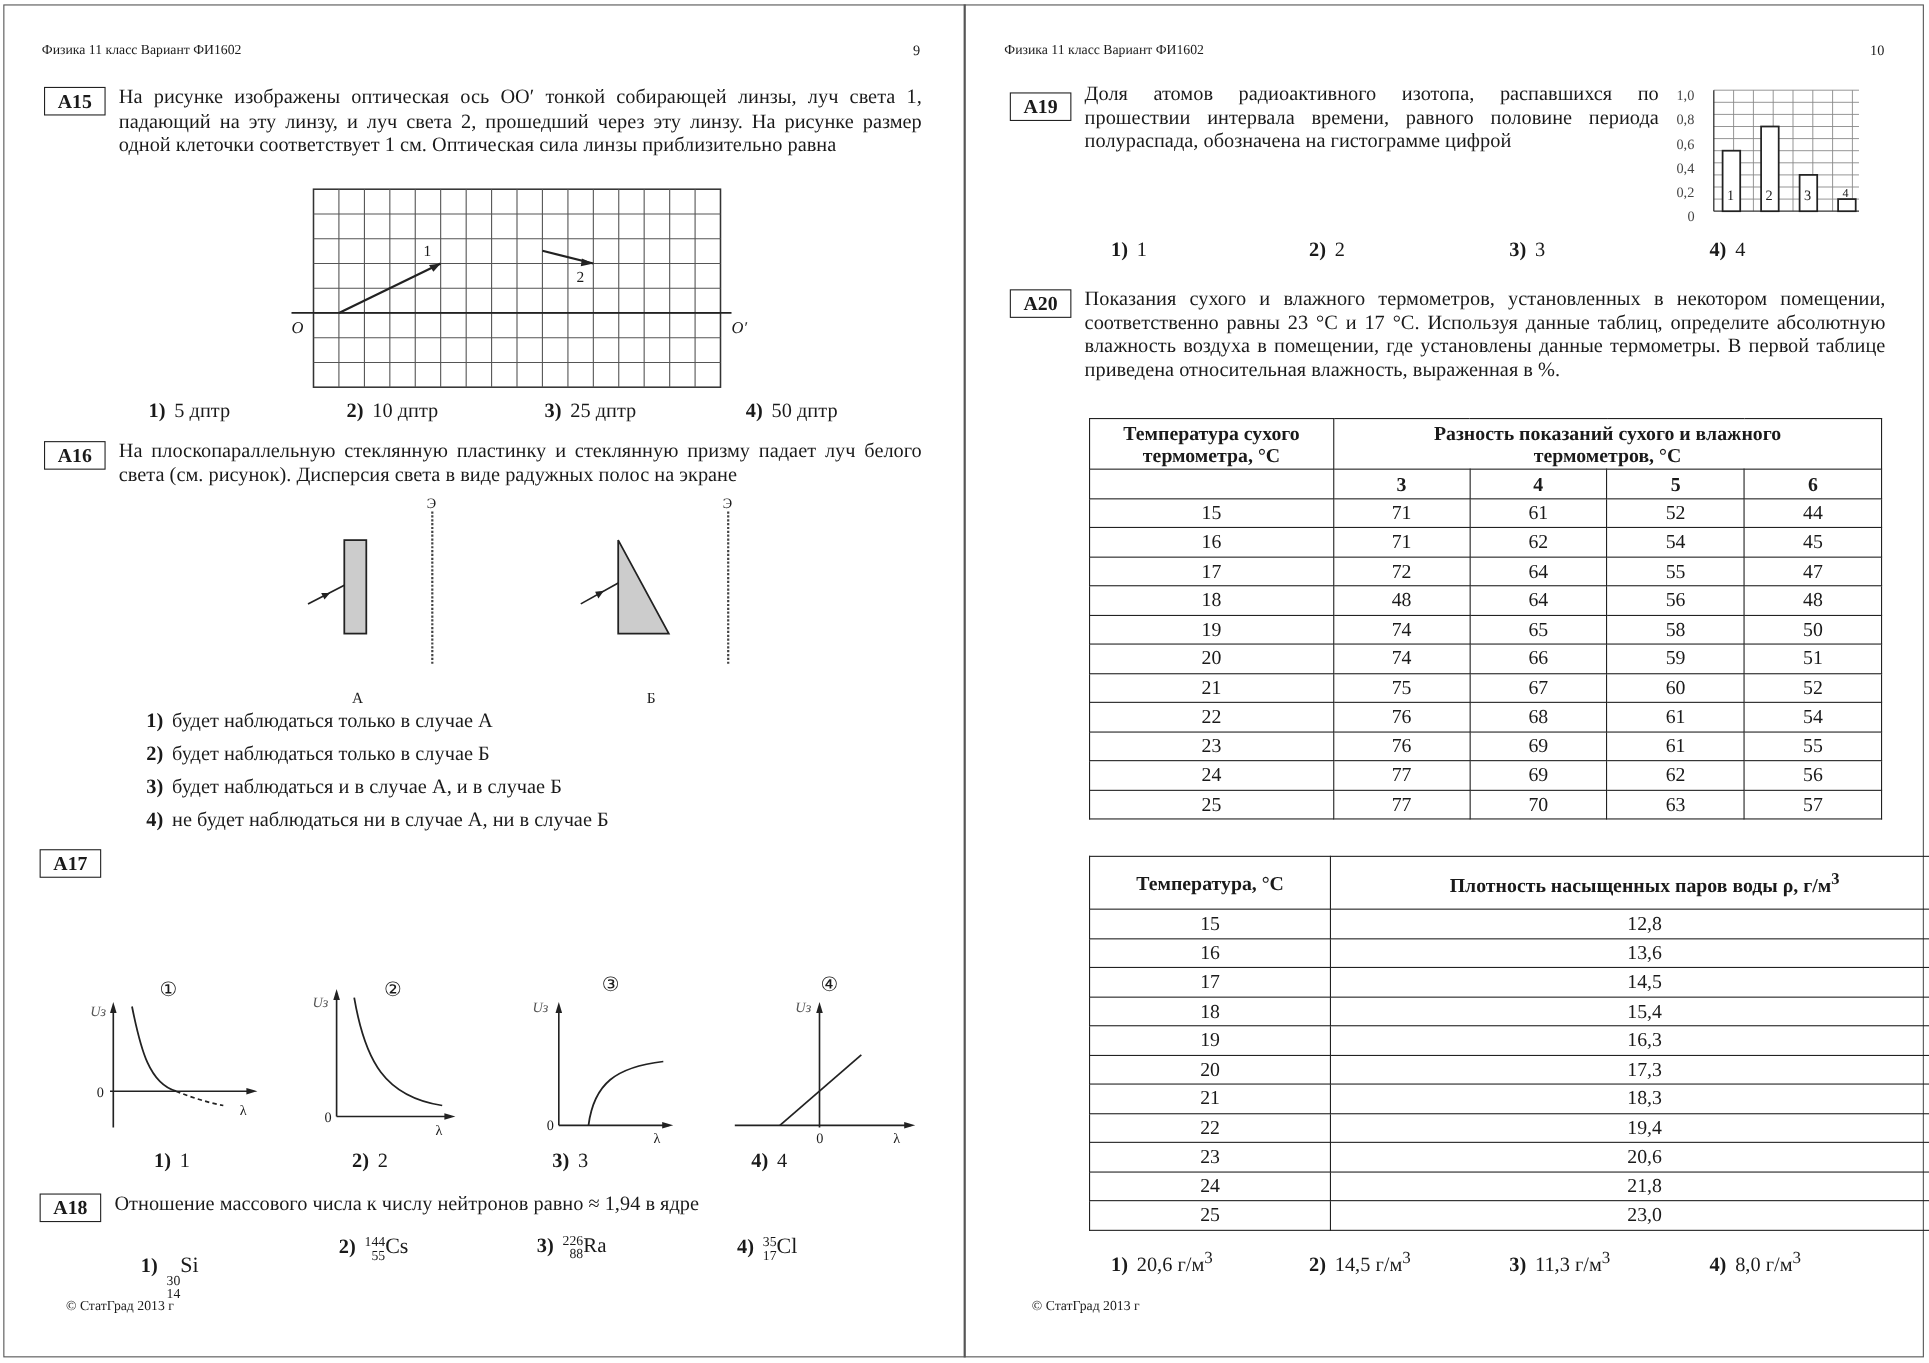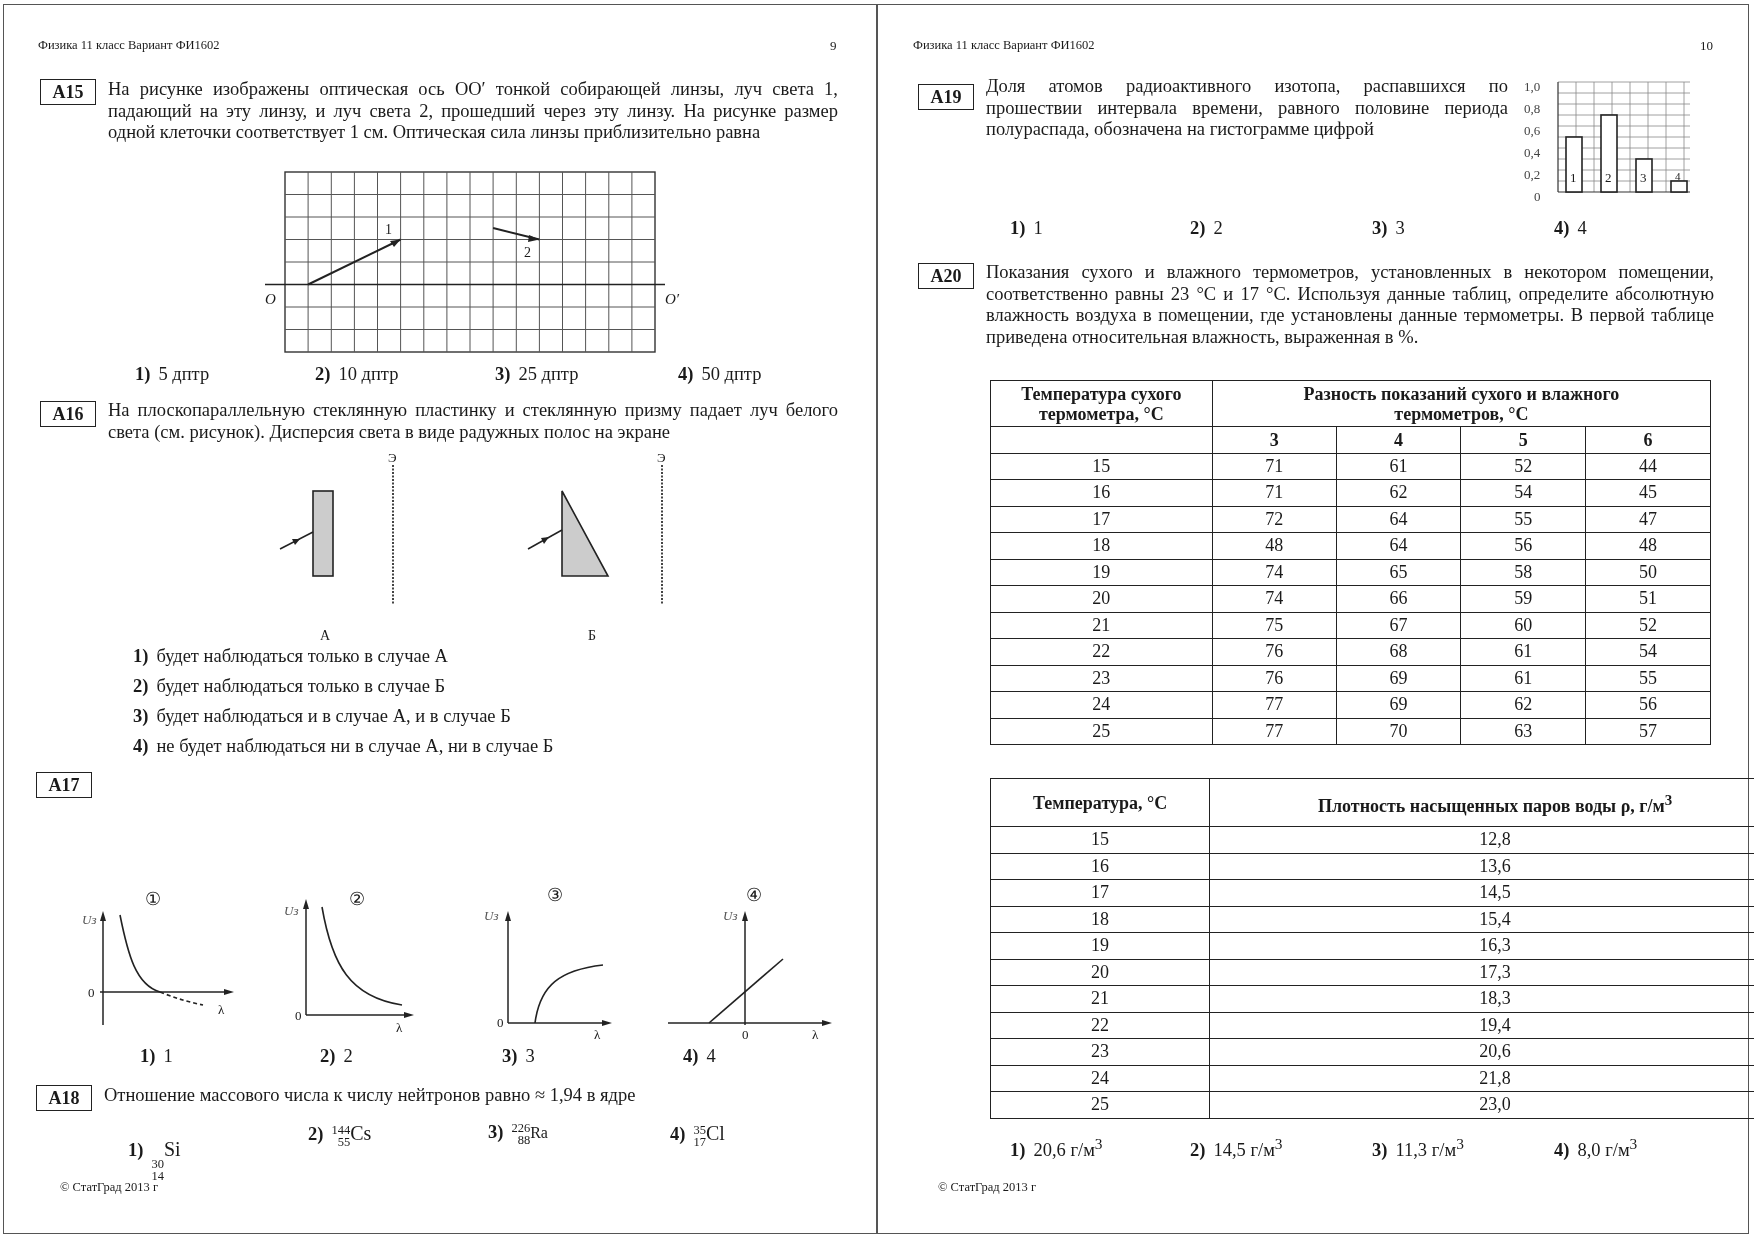--- a/index.html
+++ b/index.html
@@ -166,21 +166,21 @@
   <div class="opt" style="left:140px;top:1046px;"><b>1)</b><span>1</span></div>
   <div class="opt" style="left:320px;top:1046px;"><b>2)</b><span>2</span></div>
   <div class="opt" style="left:502px;top:1046px;"><b>3)</b><span>3</span></div>
   <div class="opt" style="left:683px;top:1046px;"><b>4)</b><span>4</span></div>
 
   <div class="qbox" style="left:36px;top:1085px;">A18</div>
   <div class="qtext" style="left:104px;top:1085px;width:728px;">Отношение массового числа к числу нейтронов равно ≈ 1,94 в ядре</div>
 
   <div class="opt" style="left:128px;top:1122px;"><b>1)</b><span style="display:inline-block;vertical-align:middle;font-size:12.5px;line-height:12px;text-align:right;margin-top:36px;"><span>30</span><br><span>14</span></span><span style="font-size:20px;">Si</span></div>
   <div class="opt" style="left:308px;top:1122px;"><b>2)</b><span style="display:inline-block;vertical-align:middle;font-size:12.5px;line-height:12px;text-align:right;"><span>144</span><br><span>55</span></span><span style="font-size:20px;">Cs</span></div>
-  <div class="opt" style="left:488px;top:1122px;"><b>3)</b><span style="display:inline-block;vertical-align:middle;font-size:12.5px;line-height:12px;text-align:right;"><span>226</span><br><span>88</span></span><span style="font-size:16px;">Ra</span></div>
+  <div class="opt" style="left:488px;top:1122px;"><b>3)</b><span style="display:inline-block;vertical-align:middle;font-size:12.5px;line-height:12px;text-align:right;"><span>226</span><br><span>88</span></span><span style="font-size:19px;">Ra</span></div>
   <div class="opt" style="left:670px;top:1122px;"><b>4)</b><span style="display:inline-block;vertical-align:middle;font-size:12.5px;line-height:12px;text-align:right;"><span>35</span><br><span>17</span></span><span style="font-size:20px;">Cl</span></div>
 
   <div class="foot" style="left:60px;">© СтатГрад 2013 г</div>
 </div>
 
 <div class="page right">
   <div class="runhead" style="left:35px;">Физика 11 класс Вариант ФИ1602</div>
   <div class="pagenum" style="left:822px;">10</div>
 
   <div class="qbox" style="left:40px;top:84px;font-family:Liberation Serif, serif;">A19</div>

